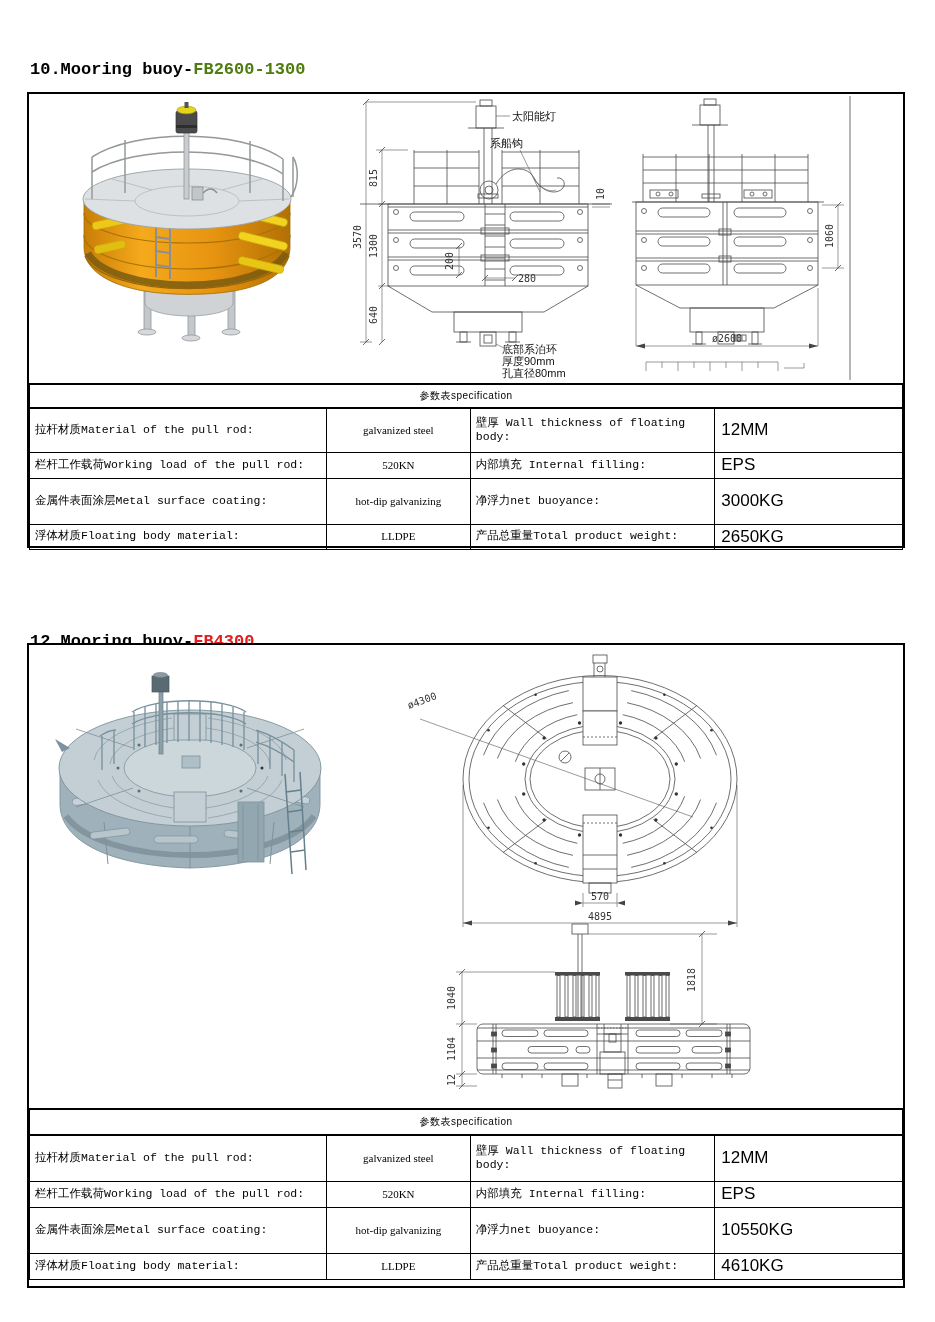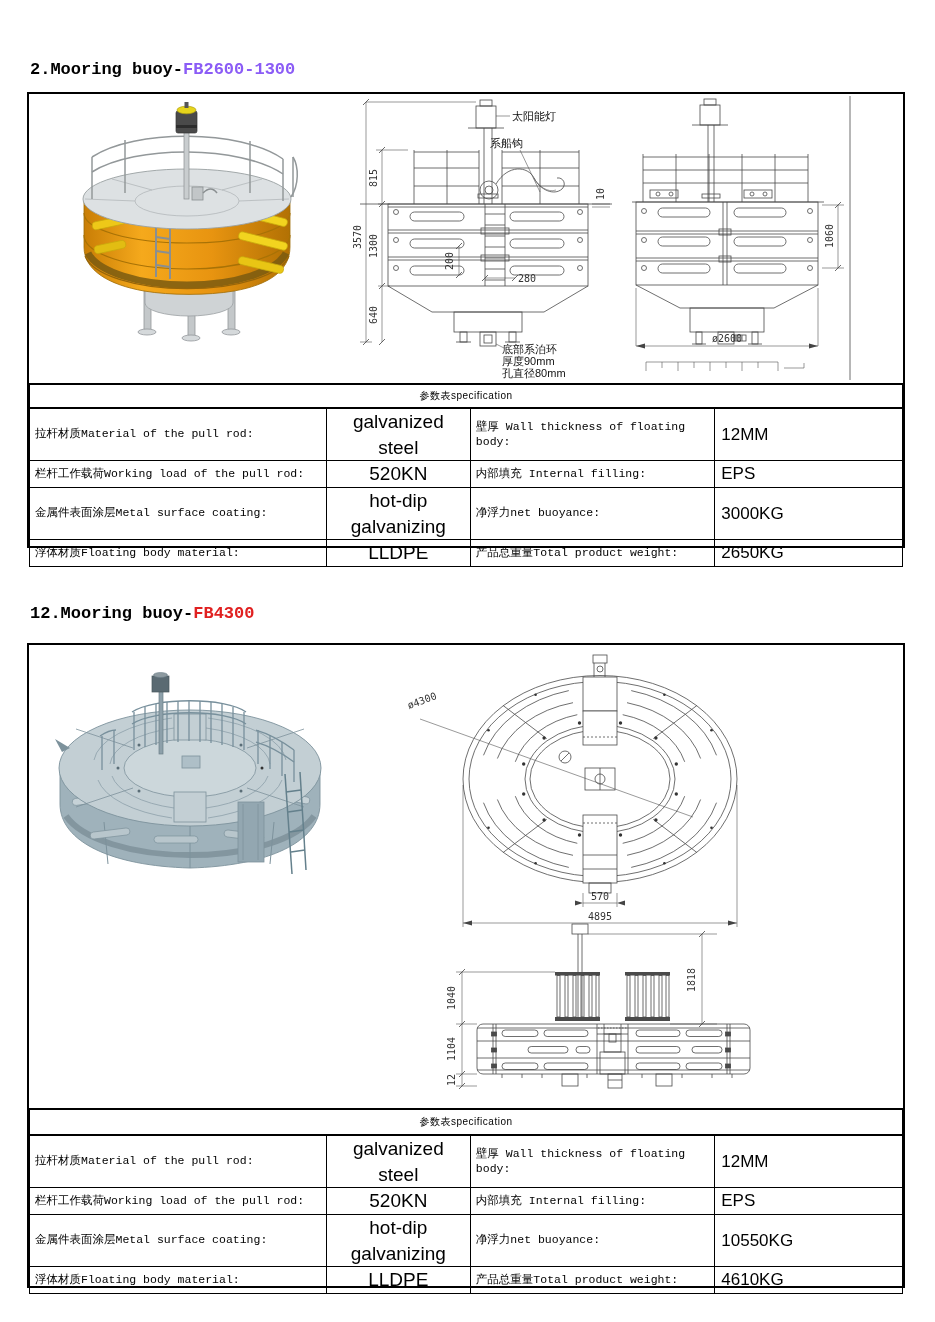--- a/index.html
+++ b/index.html
@@ -9,36 +9,36 @@
              font-size:17px;font-weight:bold;white-space:nowrap;}
   .sec-title .model{font-weight:bold;}
   .section-box{position:absolute;left:27px;width:874px;border:2px solid #000;background:#fff;}
   .figures{position:relative;}
   .figures svg{position:absolute;}
   table.spec{border-collapse:collapse;width:100%;table-layout:fixed;border-top:2px solid #000;}
   table.spec td{border:1px solid #000;overflow:hidden;vertical-align:middle;}
   tr.th-row td{border-bottom:2px solid #000;text-align:center;font-size:10px;
                font-family:"Liberation Sans",sans-serif;letter-spacing:.5px;}
   td.lbl{font-family:"Liberation Mono",monospace;font-size:11.5px;line-height:1.25;padding:1px 3px 1px 5px;}
-  td.val-c{font-family:Liberation Sans, sans-serif;font-size:19px;text-align:center;padding:0 10px;line-height:1.35;}
+  td.val-c{font-family:Liberation Serif, serif;font-size:11px;text-align:center;padding:0 10px;line-height:1.35;}
   td.val-r{font-family:"Liberation Sans",sans-serif;font-size:17px;padding-left:6px;}
   
   svg .ln{stroke:#4a4a4a;stroke-width:.8;fill:none;}
   svg .thin{stroke:#5a5a5a;stroke-width:.55;fill:none;}
   svg .dim{stroke:#555;stroke-width:.6;fill:none;}
   svg .tick{stroke:#444;stroke-width:.8;fill:none;}
   svg .ah{fill:#444;stroke:none;}
   svg text{font-family:"DejaVu Sans Mono",monospace;font-size:10px;fill:#333;}
   svg text.cjk{font-family:"Liberation Sans",sans-serif;font-size:11px;fill:#111;}
   svg .dot{fill:#333;stroke:none;}
 </style>
 </head>
 <body>
 
-<div class="sec-title" style="top:60px;"><span>2.Mooring buoy-</span><span class="model" style="color:#8b5cf6;">FB2600-1300</span></div>
+<div class="sec-title" style="top:60px;"><span>10.Mooring buoy-</span><span class="model" style="color:#4d7c0f;">FB2600-1300</span></div>
 
 <div class="section-box" style="top:92px;height:452px;">
   <div class="figures" style="height:289px;">
 
     <svg style="left:11px;top:1px;" width="285" height="250" viewBox="0 0 285 250">
       <defs>
         <linearGradient id="og1" x1="0" y1="0" x2="1" y2="0">
           <stop offset="0" stop-color="#c97e06"></stop>
             <stop offset="0.28" stop-color="#f5a91c"></stop>
           <stop offset="0.62" stop-color="#e89410"></stop>
@@ -353,21 +353,21 @@
     <tr style="height:25px;">
       <td class="lbl">浮体材质Floating body material:</td>
       <td class="val-c">LLDPE</td>
       <td class="lbl">产品总重量Total product weight:</td>
       <td class="val-r">2650KG</td>
     </tr>
   </tbody>
     </table>
 </div>
 
-<div class="sec-title" style="top:604px;"><span>12.Mooring buoy-</span><span class="model" style="color:#e02020;">FB4300</span></div>
+<div class="sec-title" style="top:632px;"><span>12.Mooring buoy-</span><span class="model" style="color:#e02020;">FB4300</span></div>
 
 <div class="section-box" style="top:643px;height:641px;">
   <div class="figures" style="height:463px;">
 
     <svg style="left:13px;top:7px;" width="295" height="270" viewBox="0 0 295 270">
       <g>
         <path d="M18,118 L18,152 C18,190 70,214 148,216 C226,214 278,190 278,152 L278,118 Z" fill="#9fb2bb" stroke="#7d929c" stroke-width="0.9"></path>
         <path d="M24,164 A129,54 0 0 0 272,164" stroke="#7c8f99" stroke-width="6" fill="none" opacity="0.8"></path>
         <line x1="62" y1="170" x2="66" y2="212" stroke="#7d929c" stroke-width="1"></line>
         <line x1="148" y1="174" x2="148" y2="216" stroke="#7d929c" stroke-width="1"></line>

